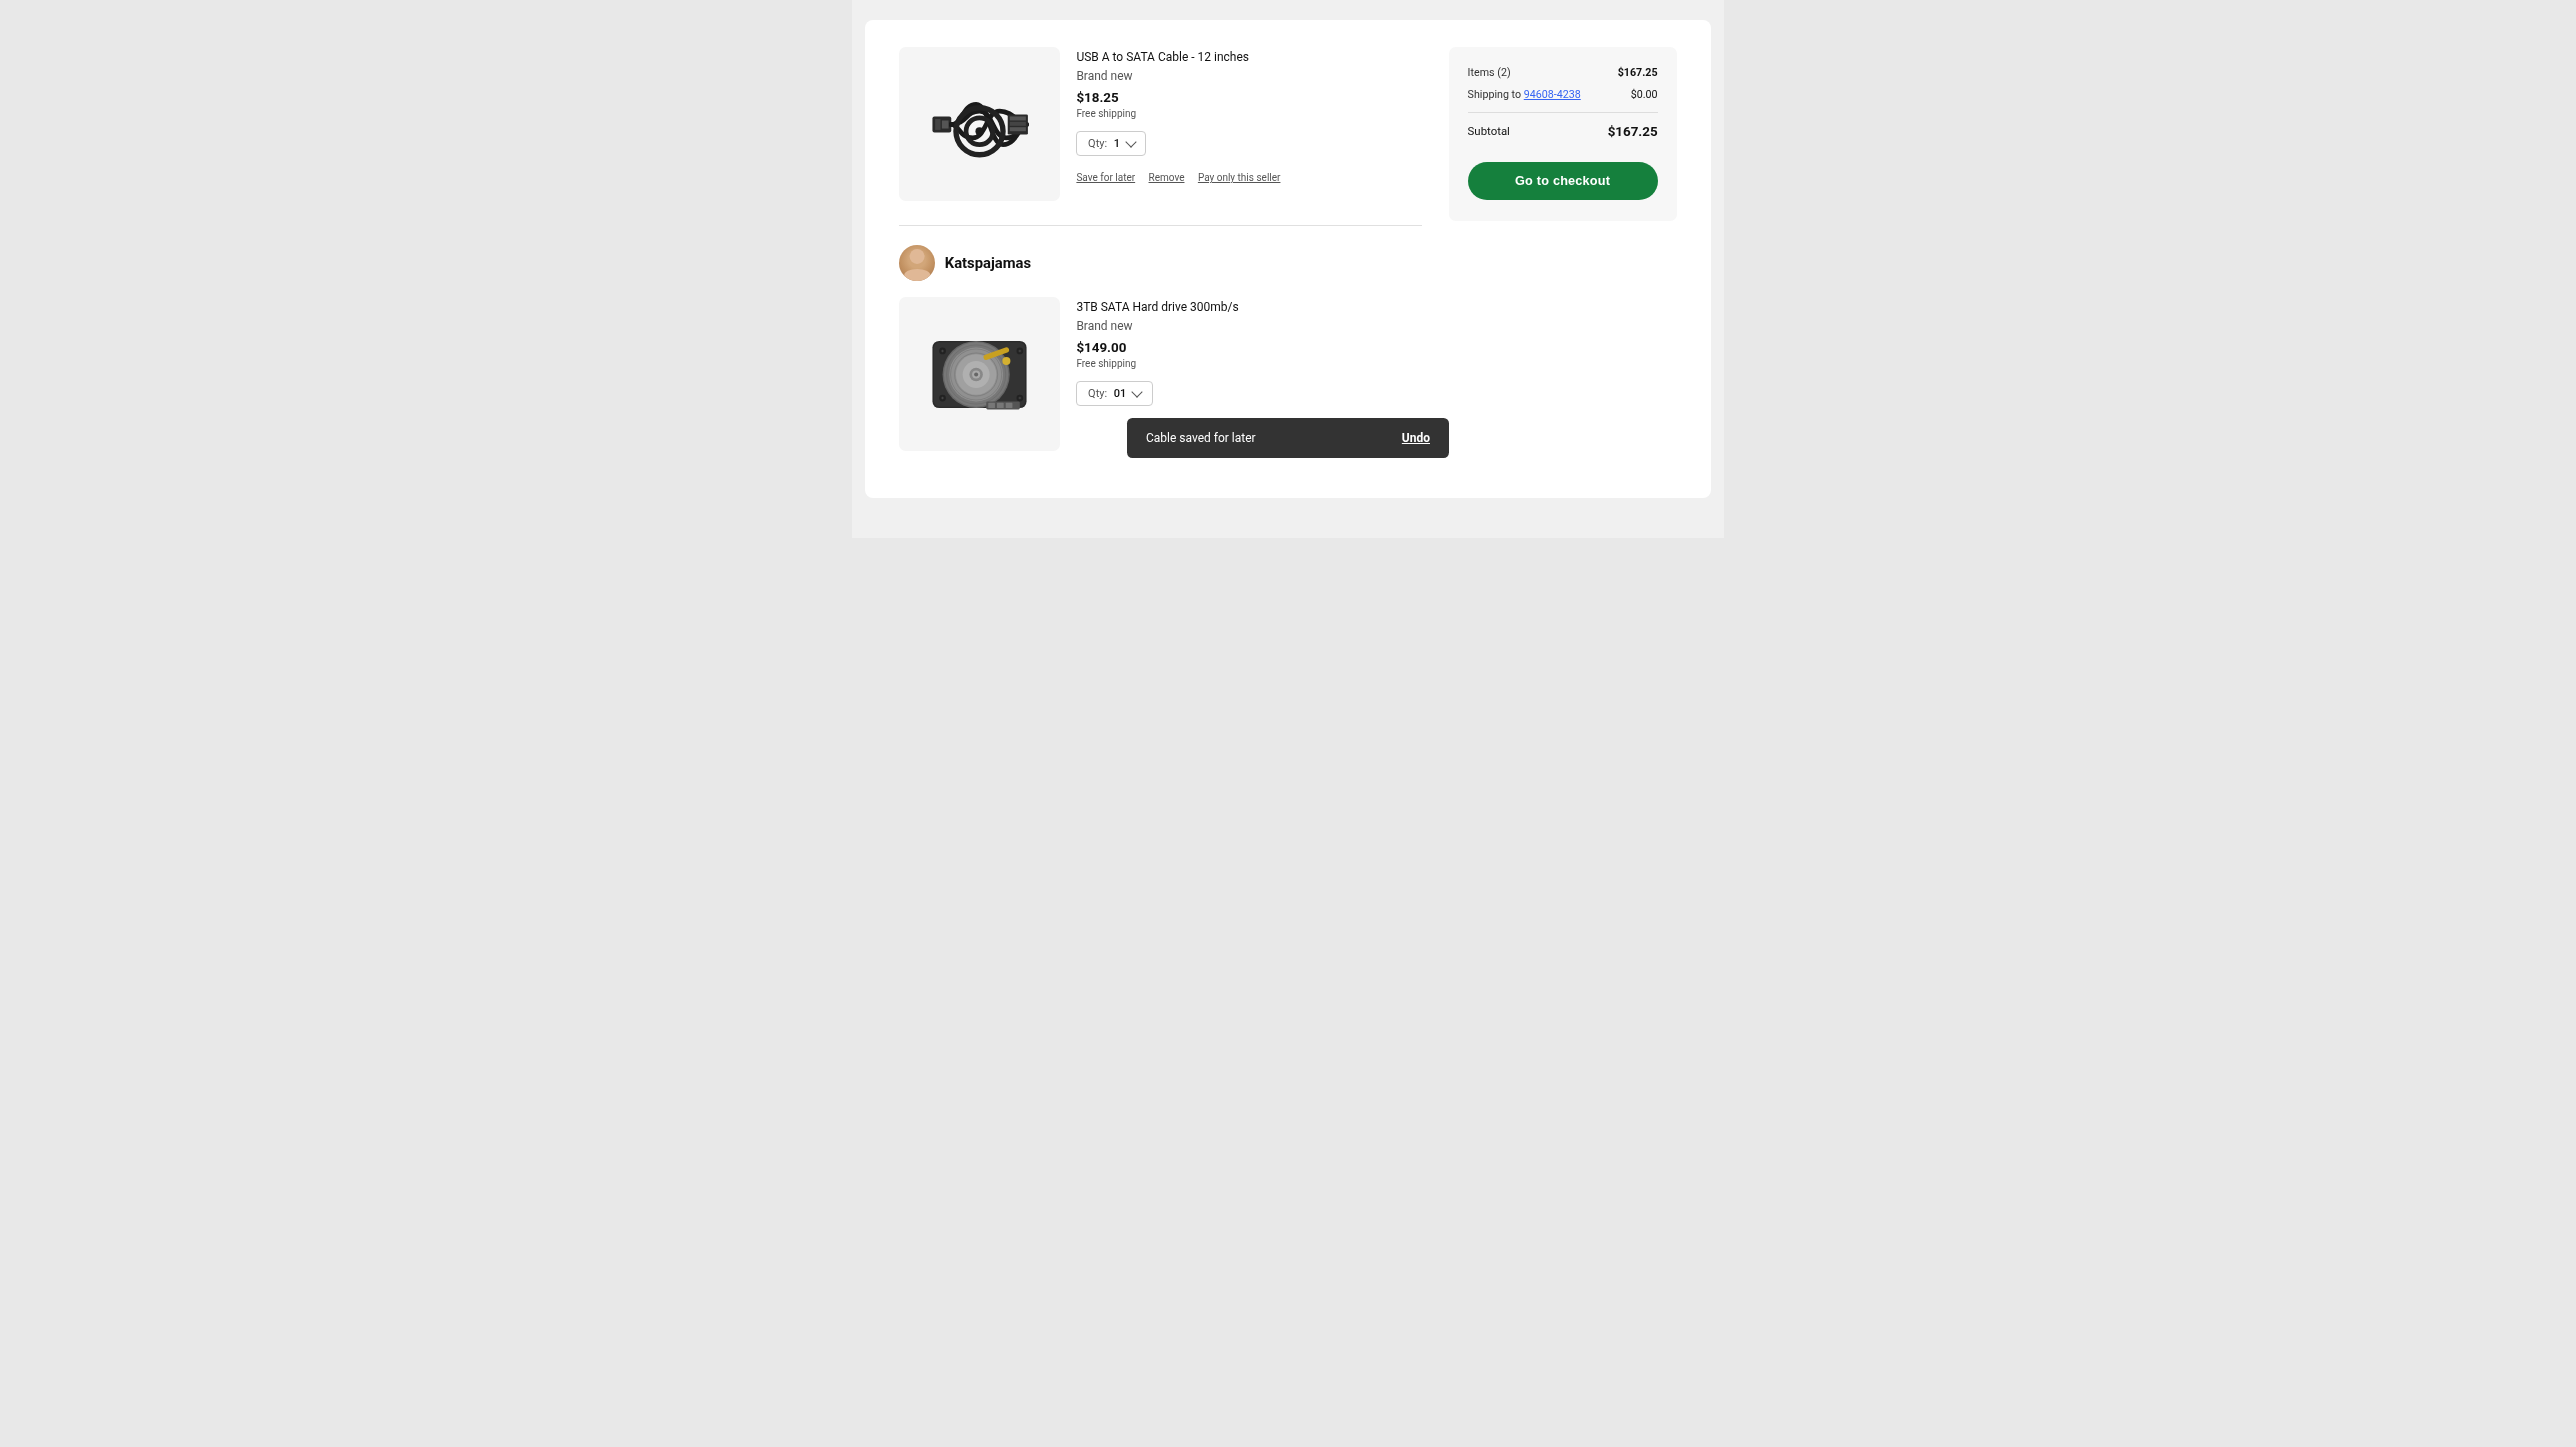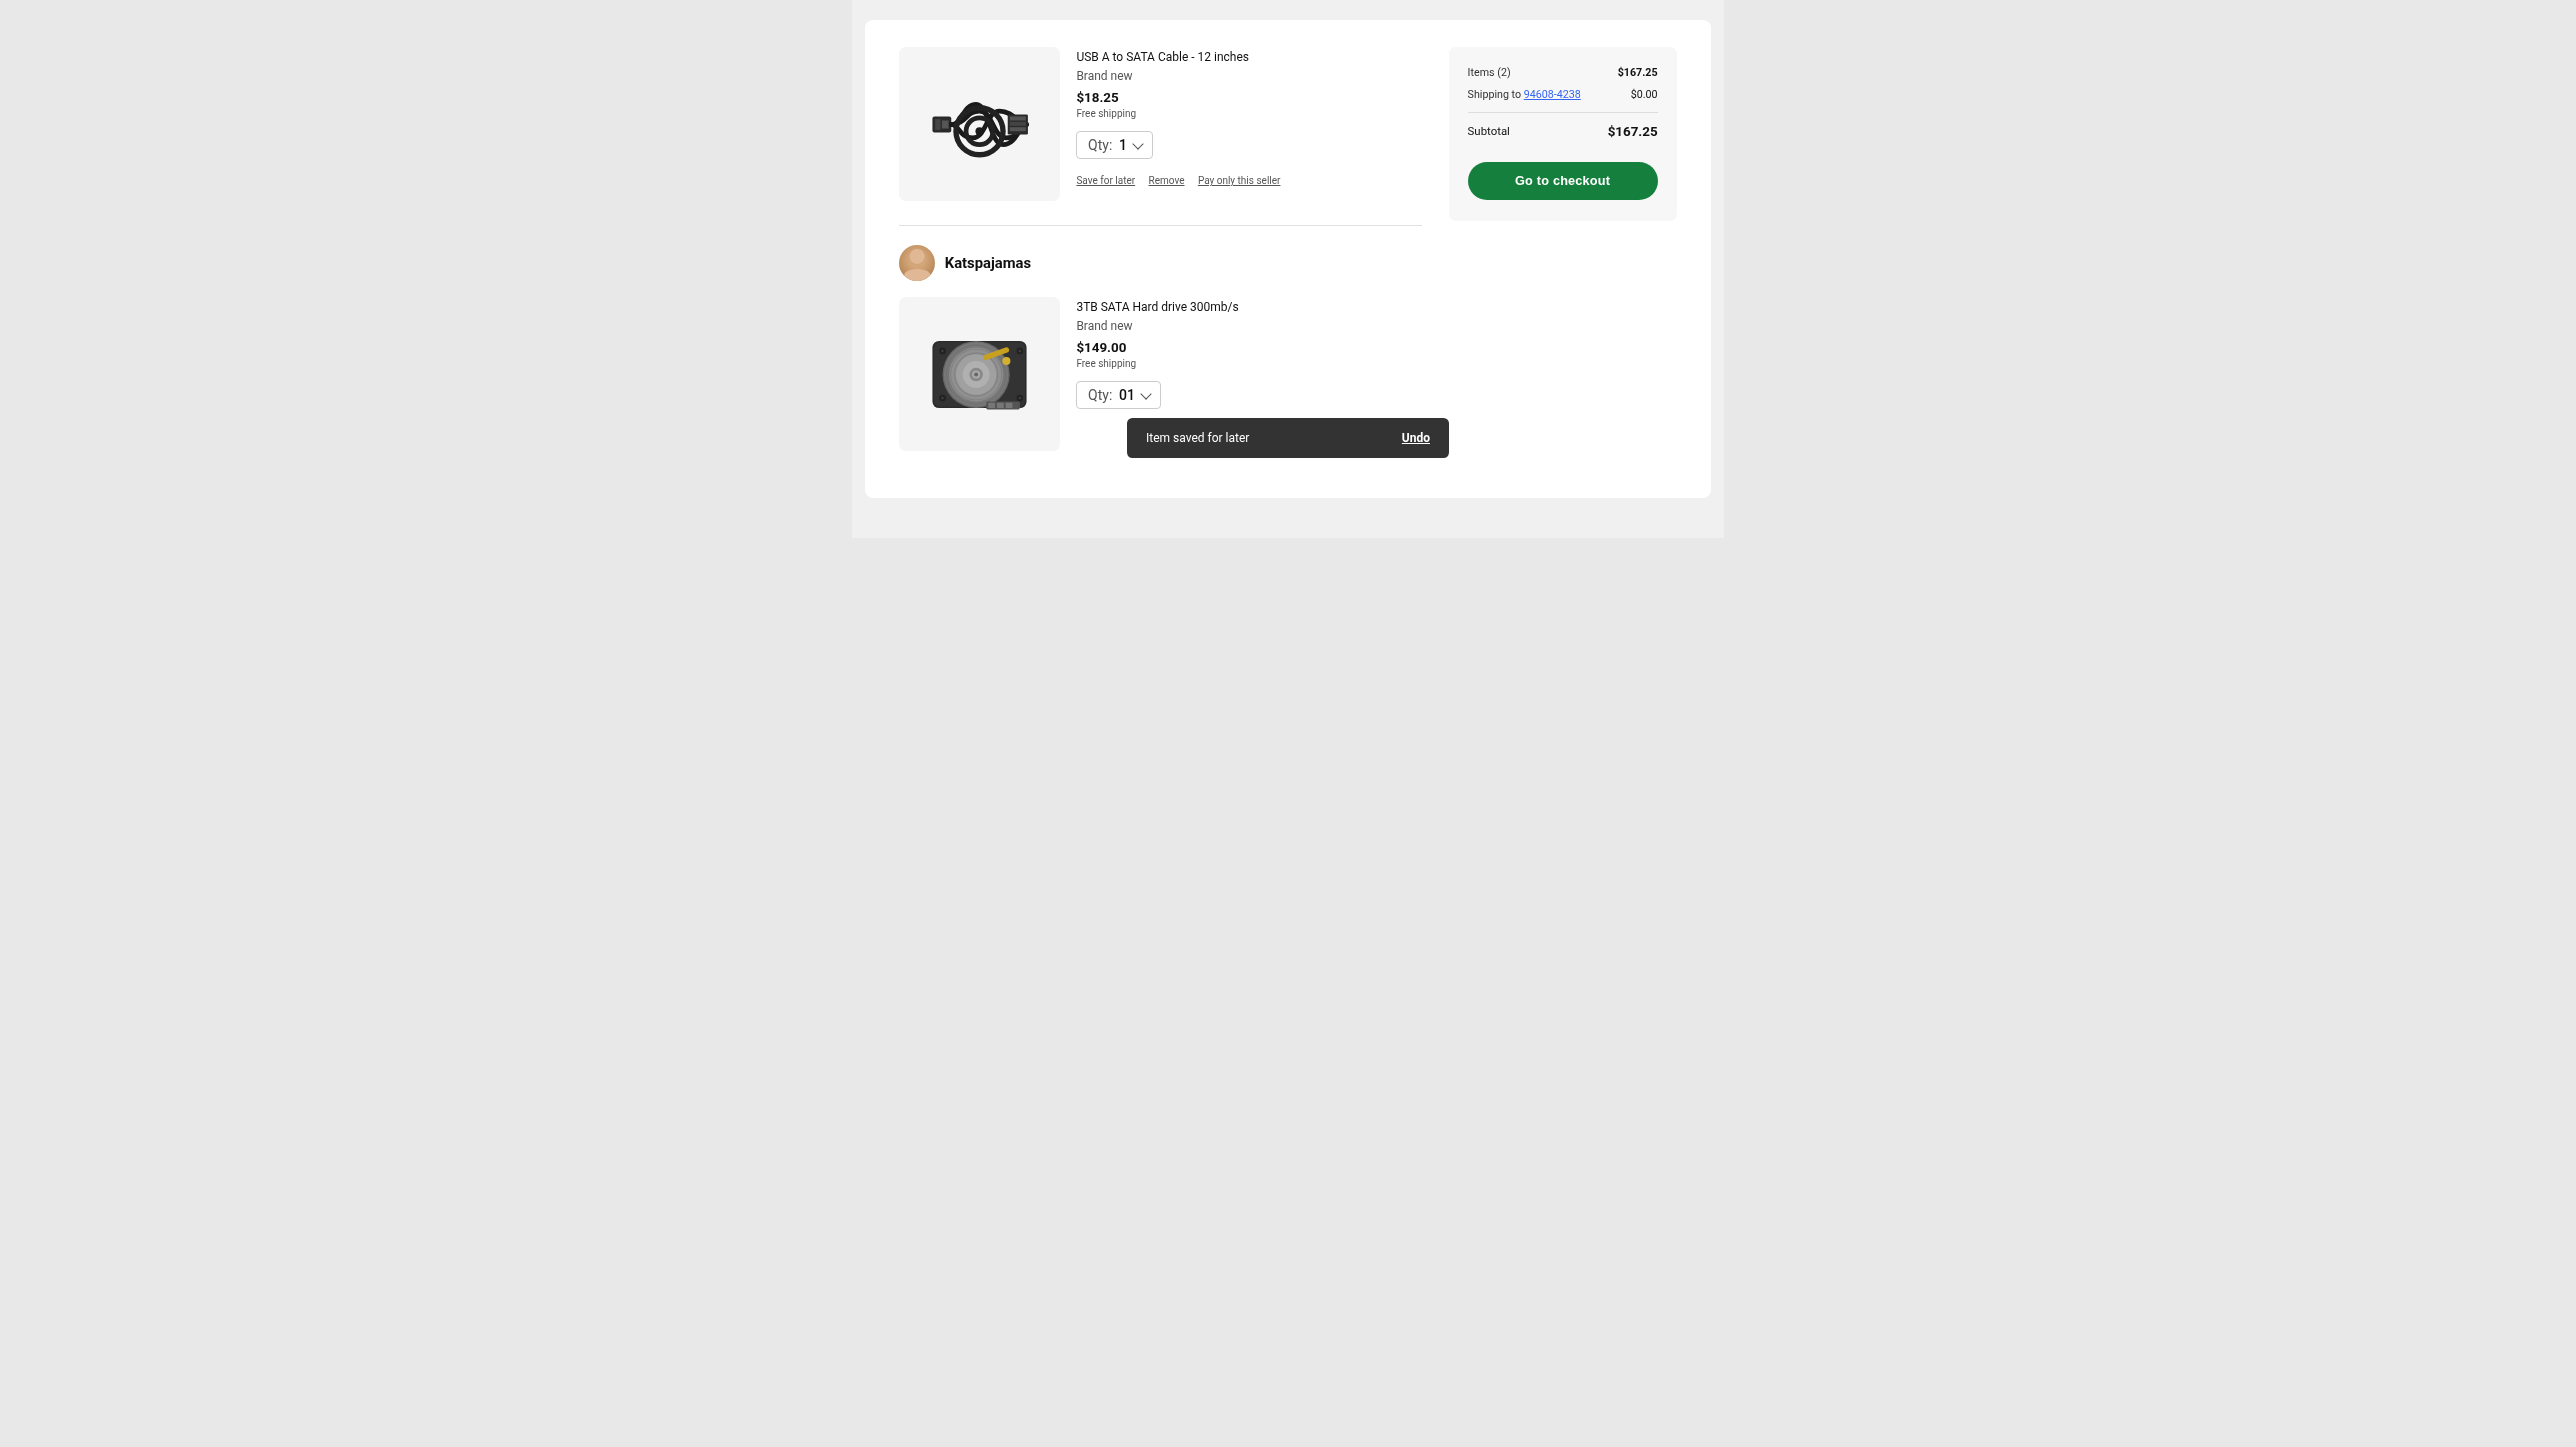--- a/index.html
+++ b/index.html
@@ -199,21 +199,21 @@
       color: #555;
       margin-bottom: 12px;
     }
 
     .qty-selector {
       display: inline-flex;
       align-items: center;
       border: 1px solid #ccc;
       border-radius: 4px;
       padding: 5.4px 10.7px;
-      font-size: 14px;
+      font-size: 11px;
       color: #111;
       background: #fff;
       cursor: pointer;
       gap: 6.7px;
       margin-bottom: 16px;
     }
 
     .qty-label {
       color: #555;
     }
@@ -490,19 +490,19 @@
           <div class="summary-row">
             <span class="summary-subtotal-label">Subtotal</span>
             <span class="summary-subtotal-value">$167.25</span>
           </div>
           <button class="checkout-button">Go to checkout</button>
         </div>
       </div>
     </div>
 
     <div class="toast-notification">
-      <span class="toast-message">Item saved for later</span>
+      <span class="toast-message">Cable saved for later</span>
       <button class="toast-undo">Undo</button>
     </div>
 
   </div>
 </div>
 
 
 </body></html>

